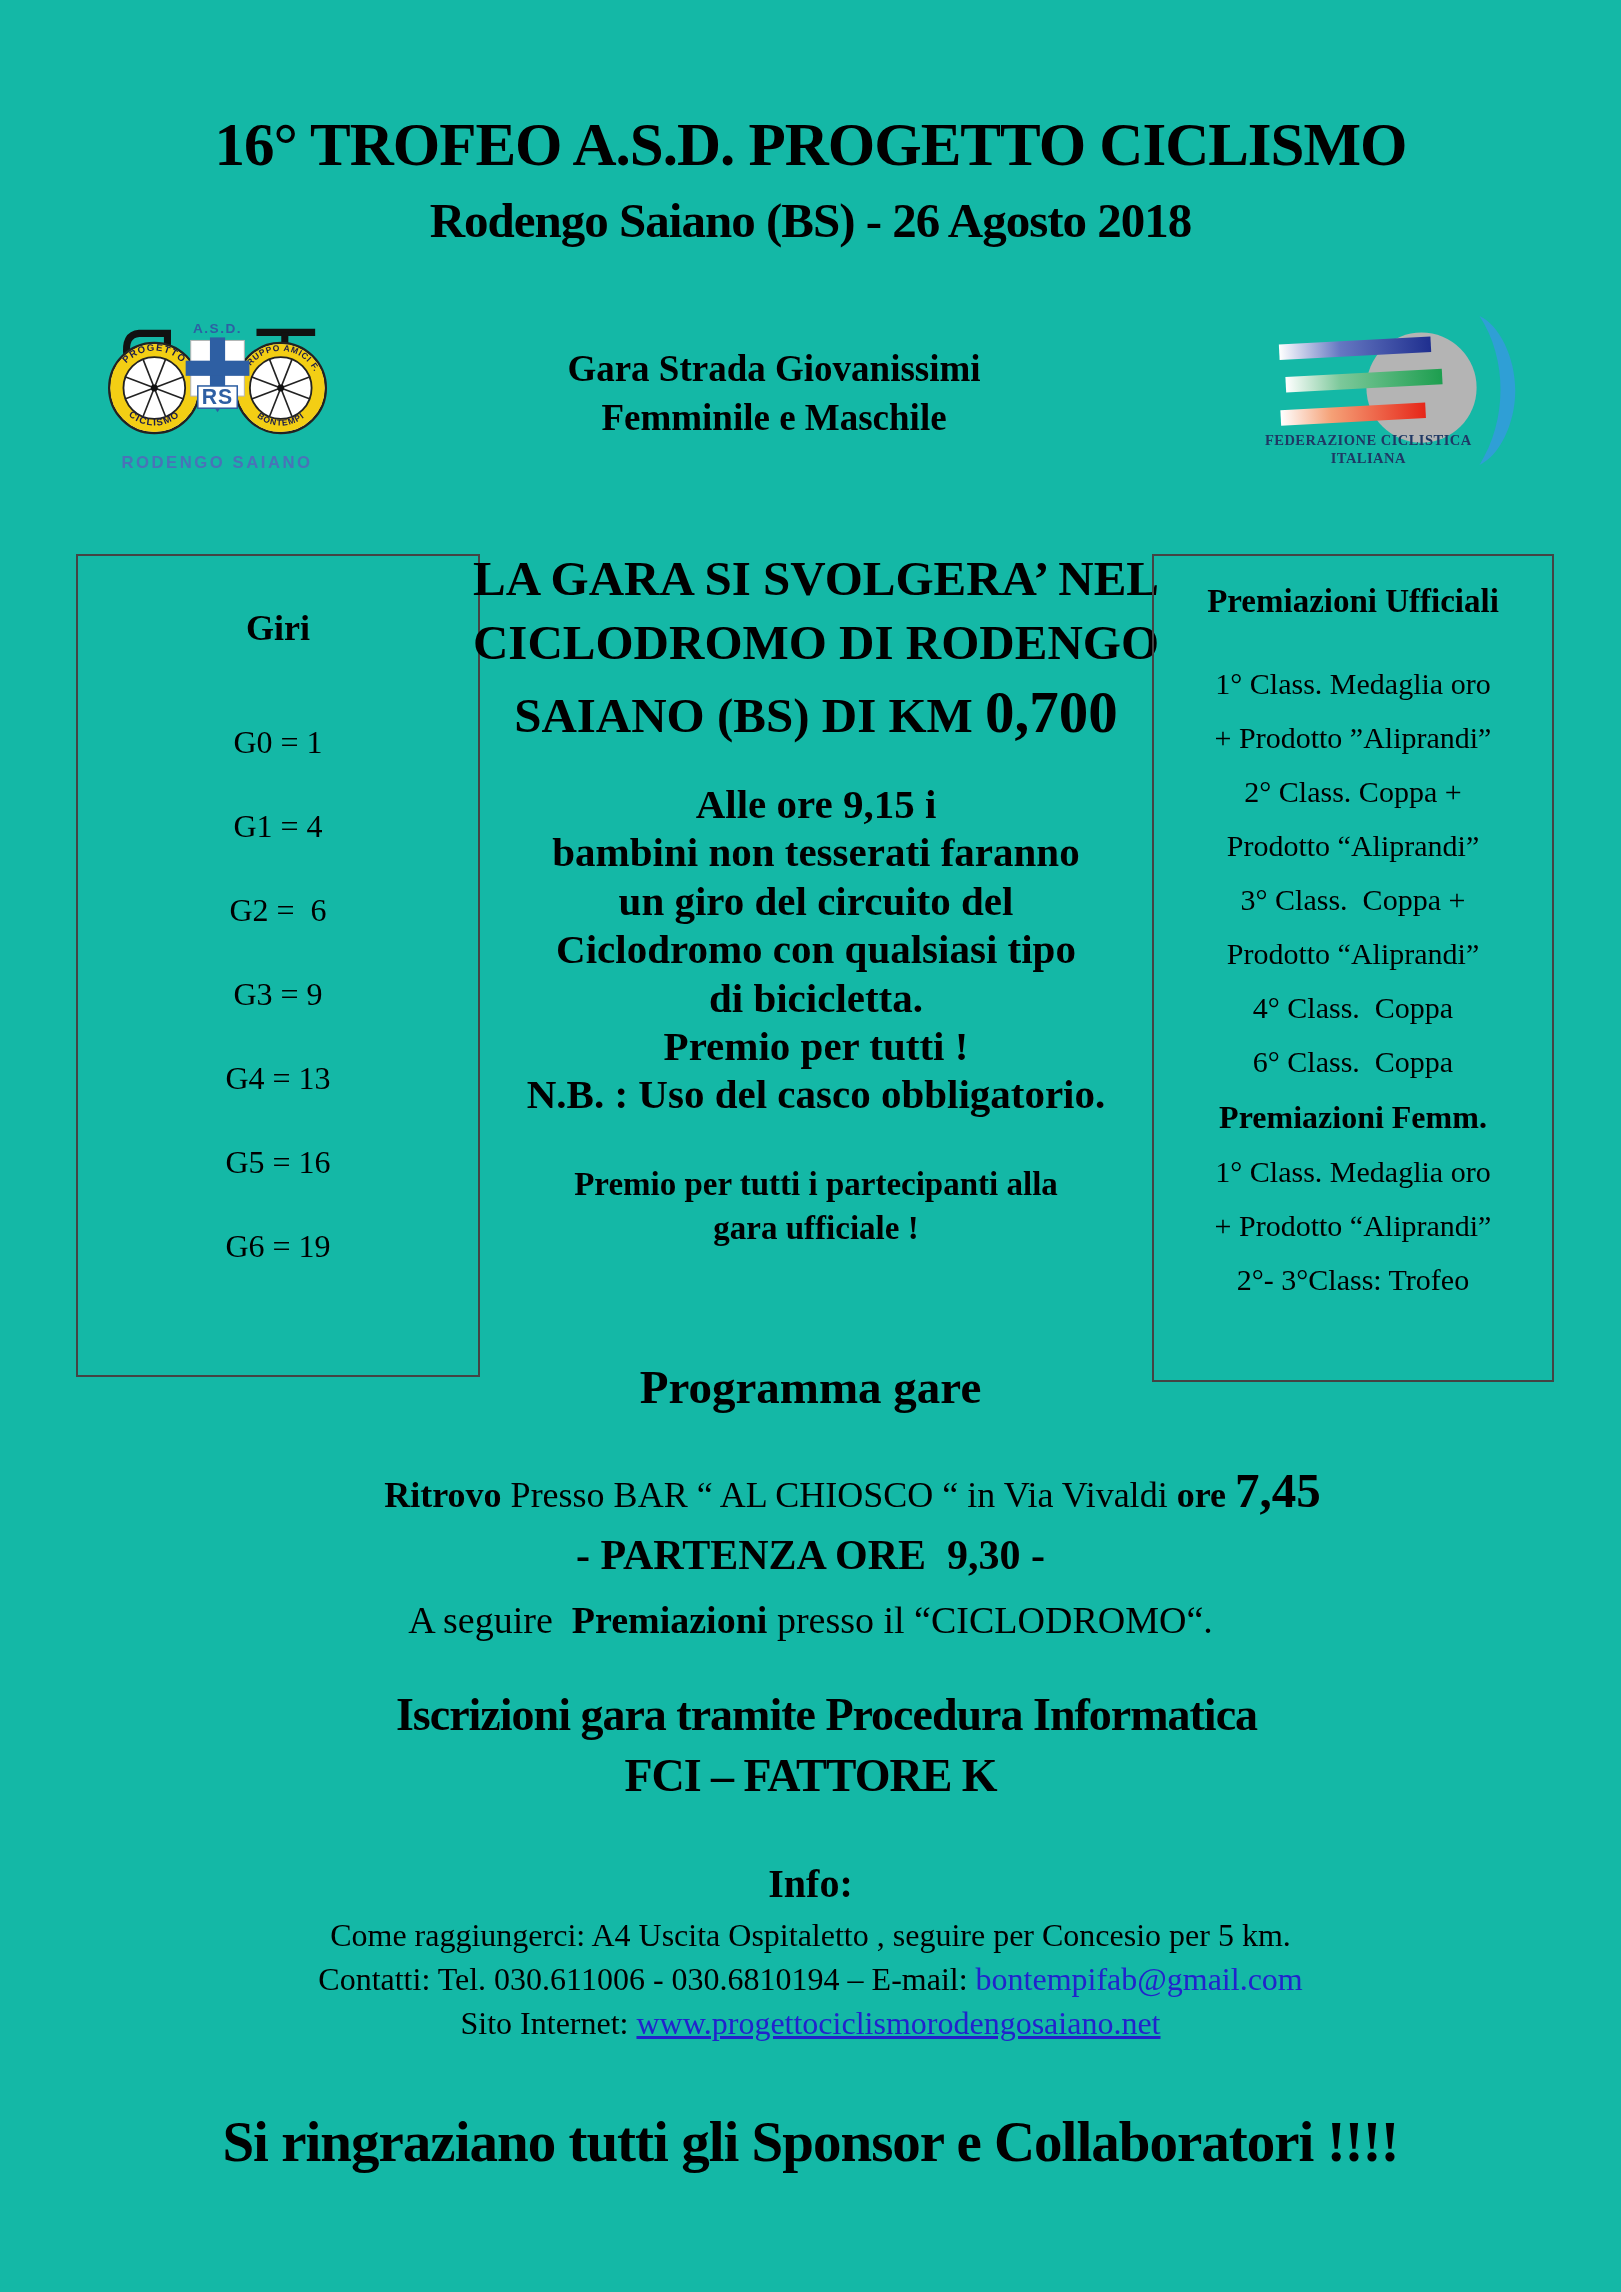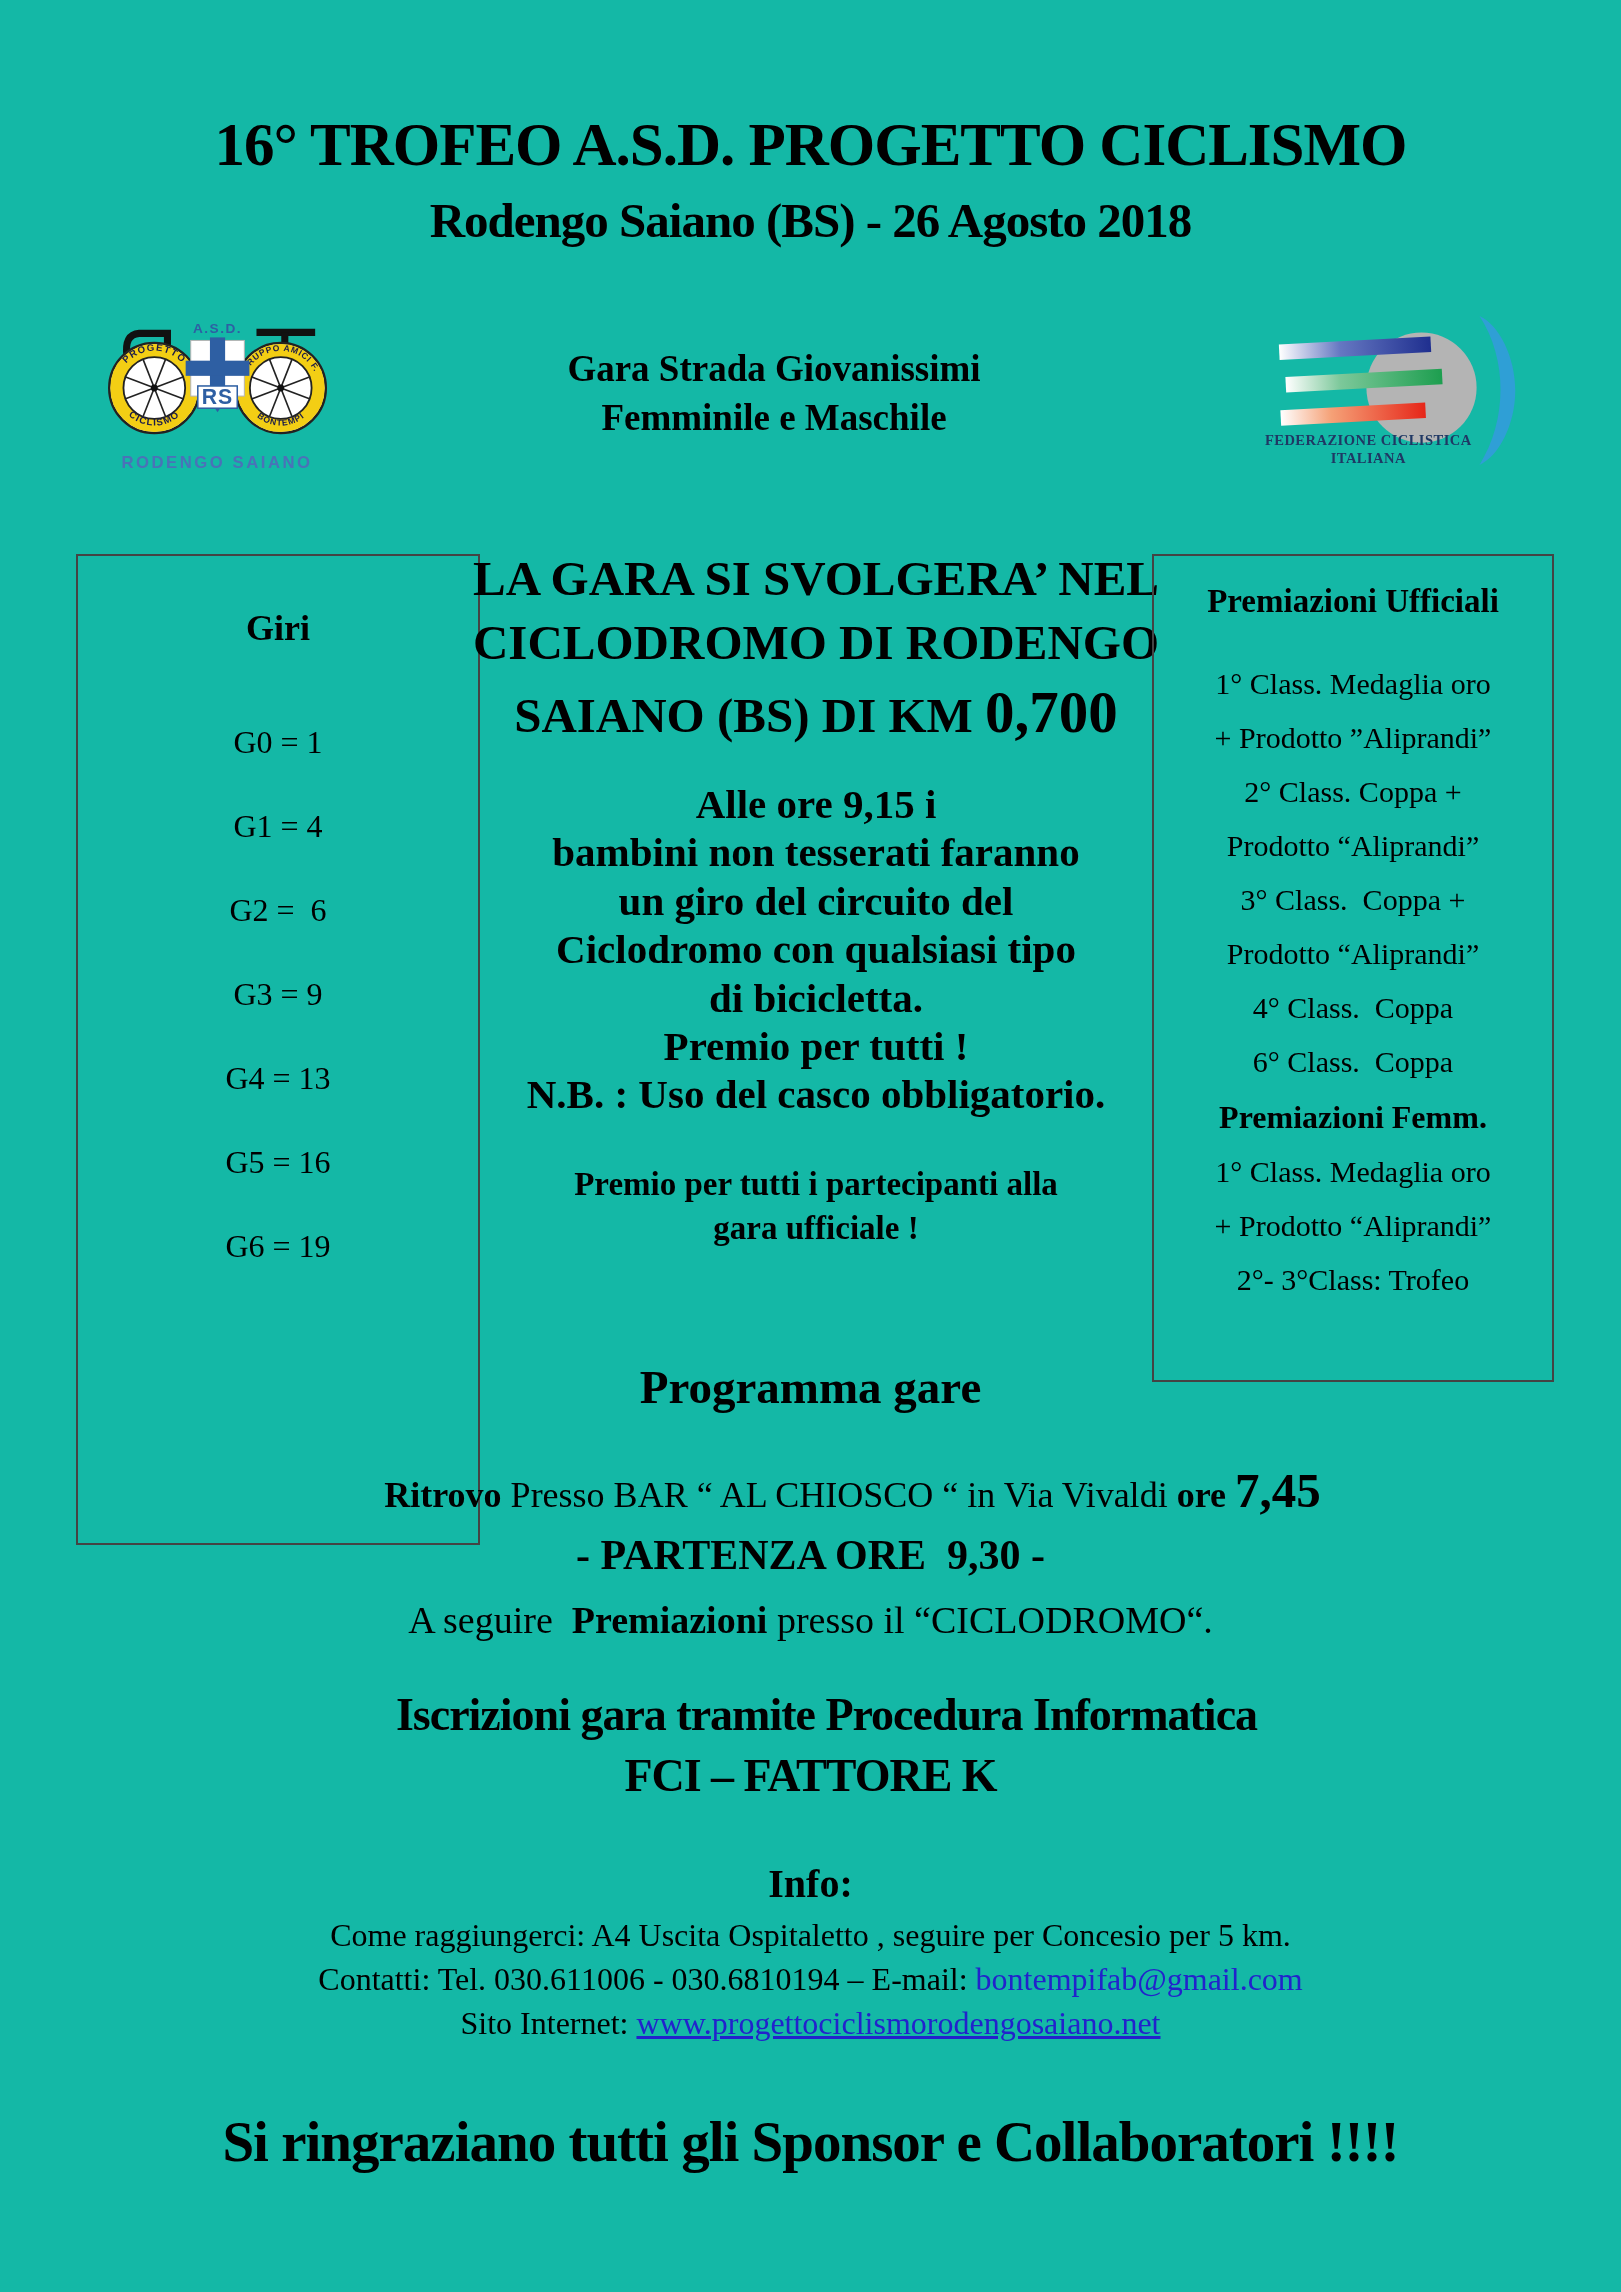--- a/index.html
+++ b/index.html
@@ -24,21 +24,21 @@
   }
 
   .club-logo{position:absolute;left:78px;top:302px;}
   .race-type{
     position:absolute;left:470px;top:345px;width:608px;
     font-size:37px;font-weight:bold;line-height:1.32;text-align:center;
   }
   .fci-logo{position:absolute;left:1233px;top:312px;}
 
   .giri-box{
-    position:absolute;left:76px;top:554px;width:404px;height:991px;
+    position:absolute;left:76px;top:554px;width:404px;height:823px;
     border:2px solid #444;box-sizing:border-box;text-align:center;
   }
   .giri-title{margin-top:51px;font-size:36px;font-weight:bold;}
   .giri-list{margin-top:51px;}
   .giri-item{font-size:32px;line-height:84px;white-space:pre-wrap;}
 
   .mid-col{
     position:absolute;left:476px;top:547px;width:680px;
     display:flex;flex-direction:column;align-items:center;text-align:center;
   }

